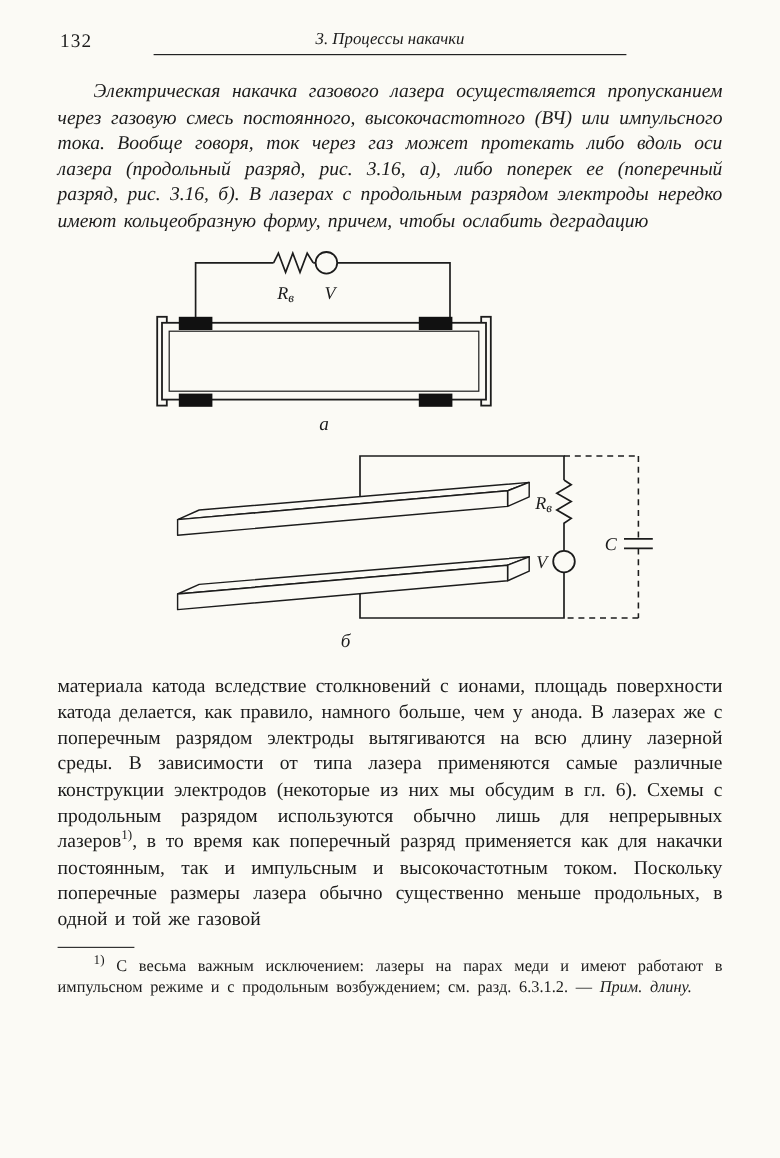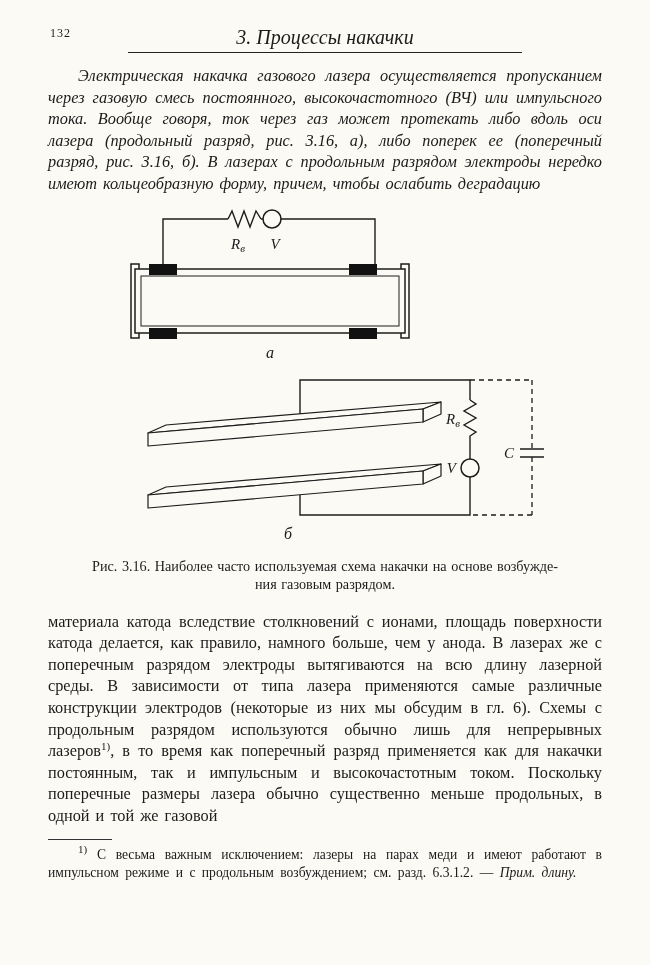--- a/index.html
+++ b/index.html
@@ -5,22 +5,22 @@
   html,body{margin:0;padding:0;}
   body{
     width:650px;height:965px;
     background:#fbfaf5;
     font-family:"Liberation Serif","DejaVu Serif",serif;
     color:#1b1b1b;
     overflow:hidden;
   }
   .page{width:650px;height:965px;box-sizing:border-box;padding:26px 48px 0 48px;}
   header{position:relative;height:24px;}
-  .pagenum{position:absolute;left:2px;top:0;font-size:12px;letter-spacing:1px;}
-  .running{display:block;text-align:center;font-style:italic;font-size:20px;}
+  .pagenum{position:absolute;left:2px;top:0;font-size:16px;letter-spacing:1px;}
+  .running{display:block;text-align:center;font-style:italic;font-size:14px;}
   .header-rule{width:394px;margin:3px auto 0 auto;border-bottom:1.2px solid #222;}
   p.para{
     width:554px;margin:0;font-size:16.3px;line-height:21.6px;
     text-align:justify;word-spacing:2px;
   }
   .indent{ text-indent:30px;font-style:italic; }
   #para1{margin-top:15px;}
   #para2{margin-top:18px;}
   sup{font-size:11px;line-height:0;}
   .figA{display:block;margin:12px 0 0 81px;}
@@ -94,23 +94,19 @@
       <path class="plank" d="M8,130 L26,122 L301,99 L283,106 Z"></path>
       <path class="plank" d="M283,106 L301,99 L301,111 L283,119 Z"></path>
       <path class="plank" d="M8,130 L283,106 L283,119 L8,143 Z"></path>
     </g>
     <text x="320" y="59" text-anchor="end"><tspan>R</tspan><tspan class="sub" dy="3">в</tspan></text>
     <text x="316" y="108" text-anchor="end">V</text>
     <text x="374" y="93" text-anchor="end">C</text>
     <text class="figlabel" x="148" y="174" text-anchor="middle">б</text>
   </svg>
 
-  <div class="caption">
-    <div>Рис. 3.16. Наиболее часто используемая схема накачки на основе возбужде-</div>
-    <div>ния газовым разрядом.</div>
-  </div>
 
   <p class="para" id="para2"><span>материала катода вследствие столкновений с ионами, площадь поверхности катода делается, как правило, намного больше, чем у анода. В лазерах же с поперечным разрядом электроды вытягиваются на всю длину лазерной среды. В зависимости от типа лазера применяются самые различные конструкции электродов (некоторые из них мы обсудим в гл. 6). Схемы с продольным разрядом используются обычно лишь для непрерывных лазеров</span><sup>1)</sup><span>, в то время как поперечный разряд применяется как для накачки постоянным, так и импульсным и высокочастотным током. Поскольку поперечные размеры лазера обычно существенно меньше продольных, в одной и той же газовой</span></p>
 
   <div class="footnote-rule"></div>
   <p class="footnote"><sup>1)</sup> <span>С весьма важным исключением: лазеры на парах меди и имеют работают в импульсном режиме и с продольным возбуждением; см. разд. 6.3.1.2. — </span><i>Прим. длину.</i></p>
 
 </div>
 
 </body></html>

